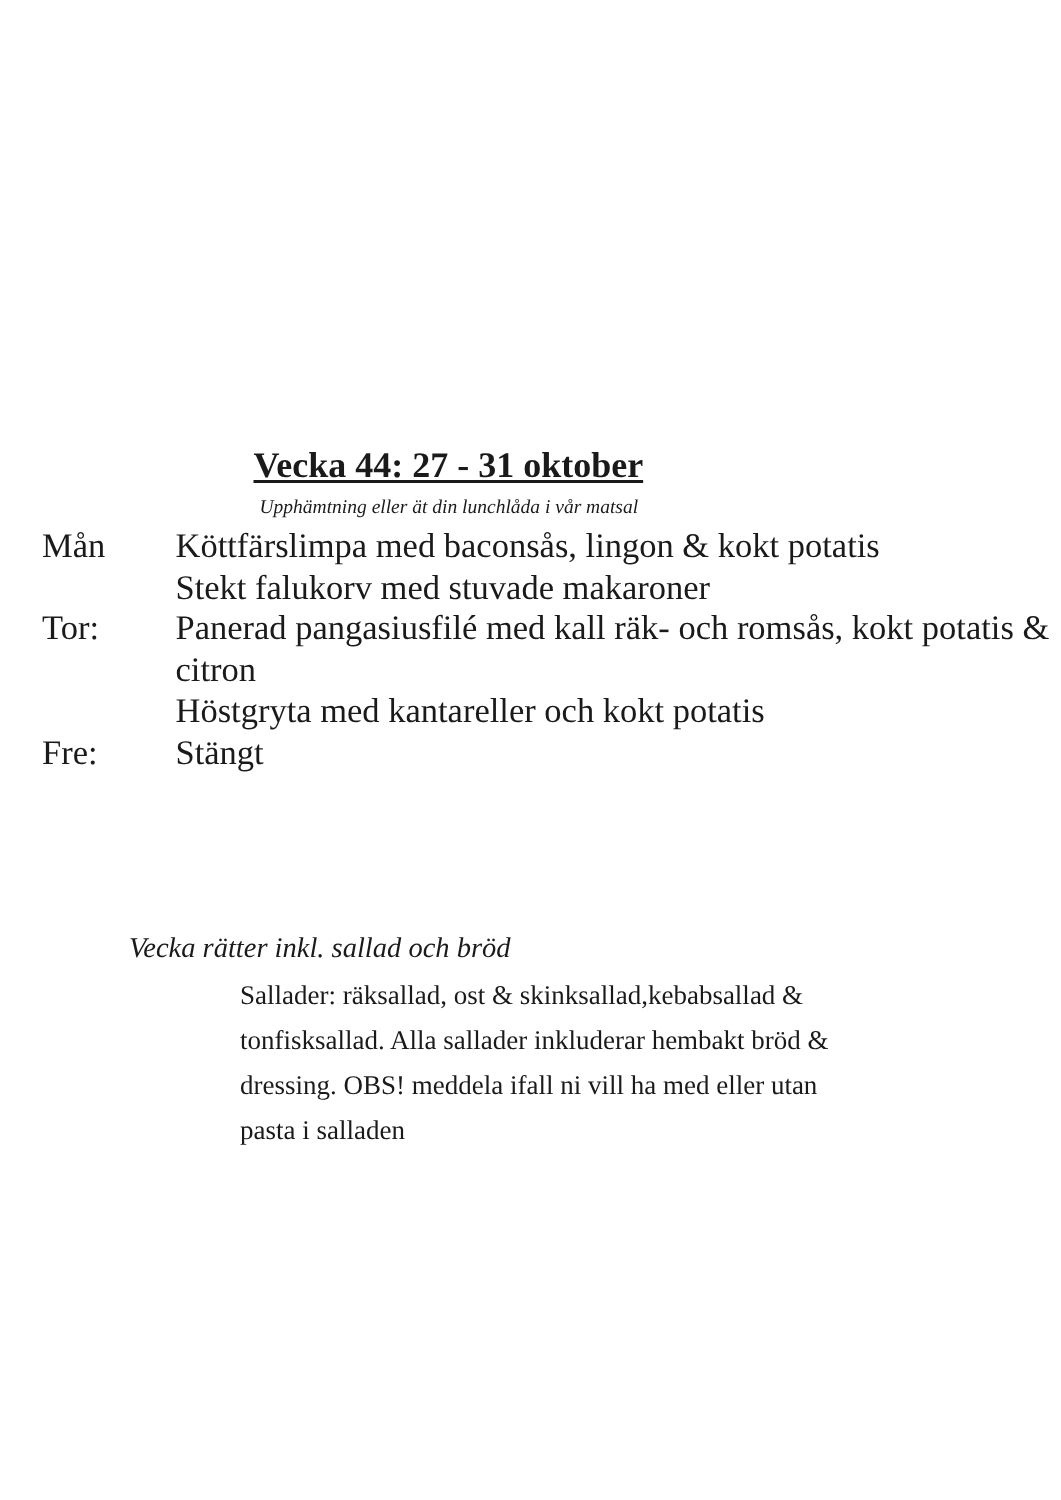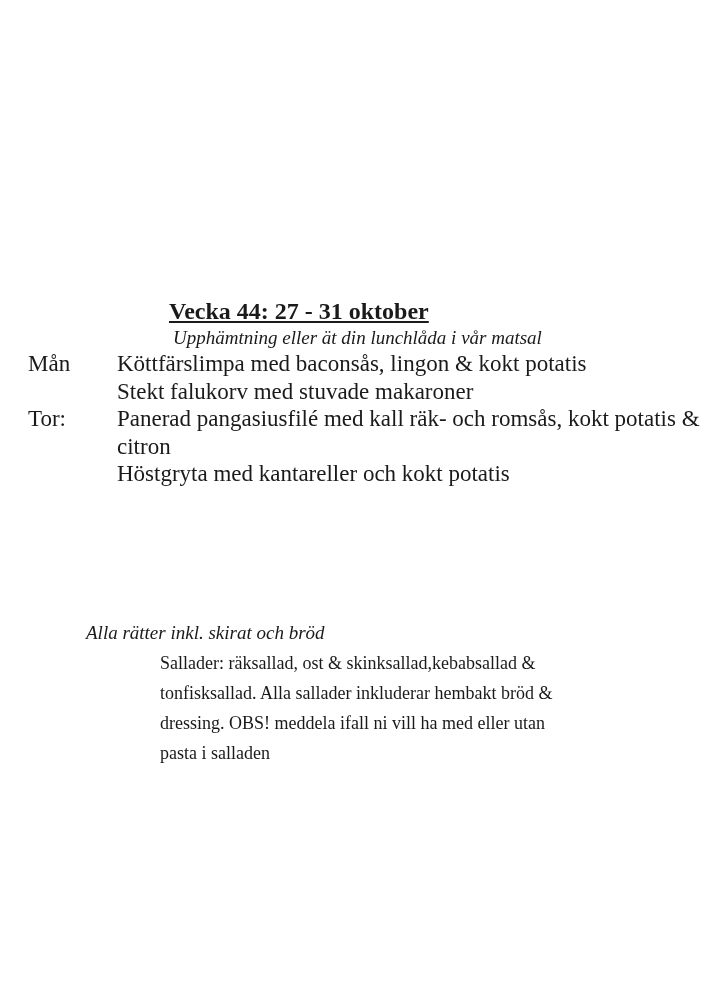--- a/index.html
+++ b/index.html
@@ -24,21 +24,21 @@
     font-size: 24px;
     line-height: 28px;
     font-weight: bold;
     text-decoration: underline;
     white-space: nowrap;
   }
   .subtitle {
     position: absolute;
     left: 173px;
     top: 326px;
-    font-size: 19px;
+    font-size: 13px;
     line-height: 24px;
     font-style: italic;
     white-space: nowrap;
     text-align: right;
   }
   .menu {
     position: absolute;
     left: 28px;
     top: 350px;
     width: 662px;
@@ -95,23 +95,29 @@
           <div class="dish">Stekt falukorv med stuvade makaroner</div>
         </div>
       </div>
       <div class="menu-row">
         <span class="day-label">Tor:</span>
         <div class="day-dishes">
           <div class="dish">Panerad pangasiusfilé med kall räk- och romsås, kokt potatis &amp; citron</div>
           <div class="dish">Höstgryta med kantareller och kokt potatis</div>
         </div>
       </div>
+      <div class="menu-row">
+        <span class="day-label">Fre:</span>
+        <div class="day-dishes">
+          <div class="dish">Stängt</div>
+        </div>
+      </div>
     </div>
 
-  <div class="note">Alla rätter inkl. skirat och bröd</div>
+  <div class="note">Vecka rätter inkl. sallad och bröd</div>
 
   <div class="footnote" id="footnote">
       <div class="footnote-line">Sallader: räksallad, ost &amp; skinksallad,kebabsallad &amp;</div>
       <div class="footnote-line">tonfisksallad. Alla sallader inkluderar hembakt bröd &amp;</div>
       <div class="footnote-line">dressing. OBS! meddela ifall ni vill ha med eller utan</div>
       <div class="footnote-line">pasta i salladen</div>
     </div>
 
 </div>
 

